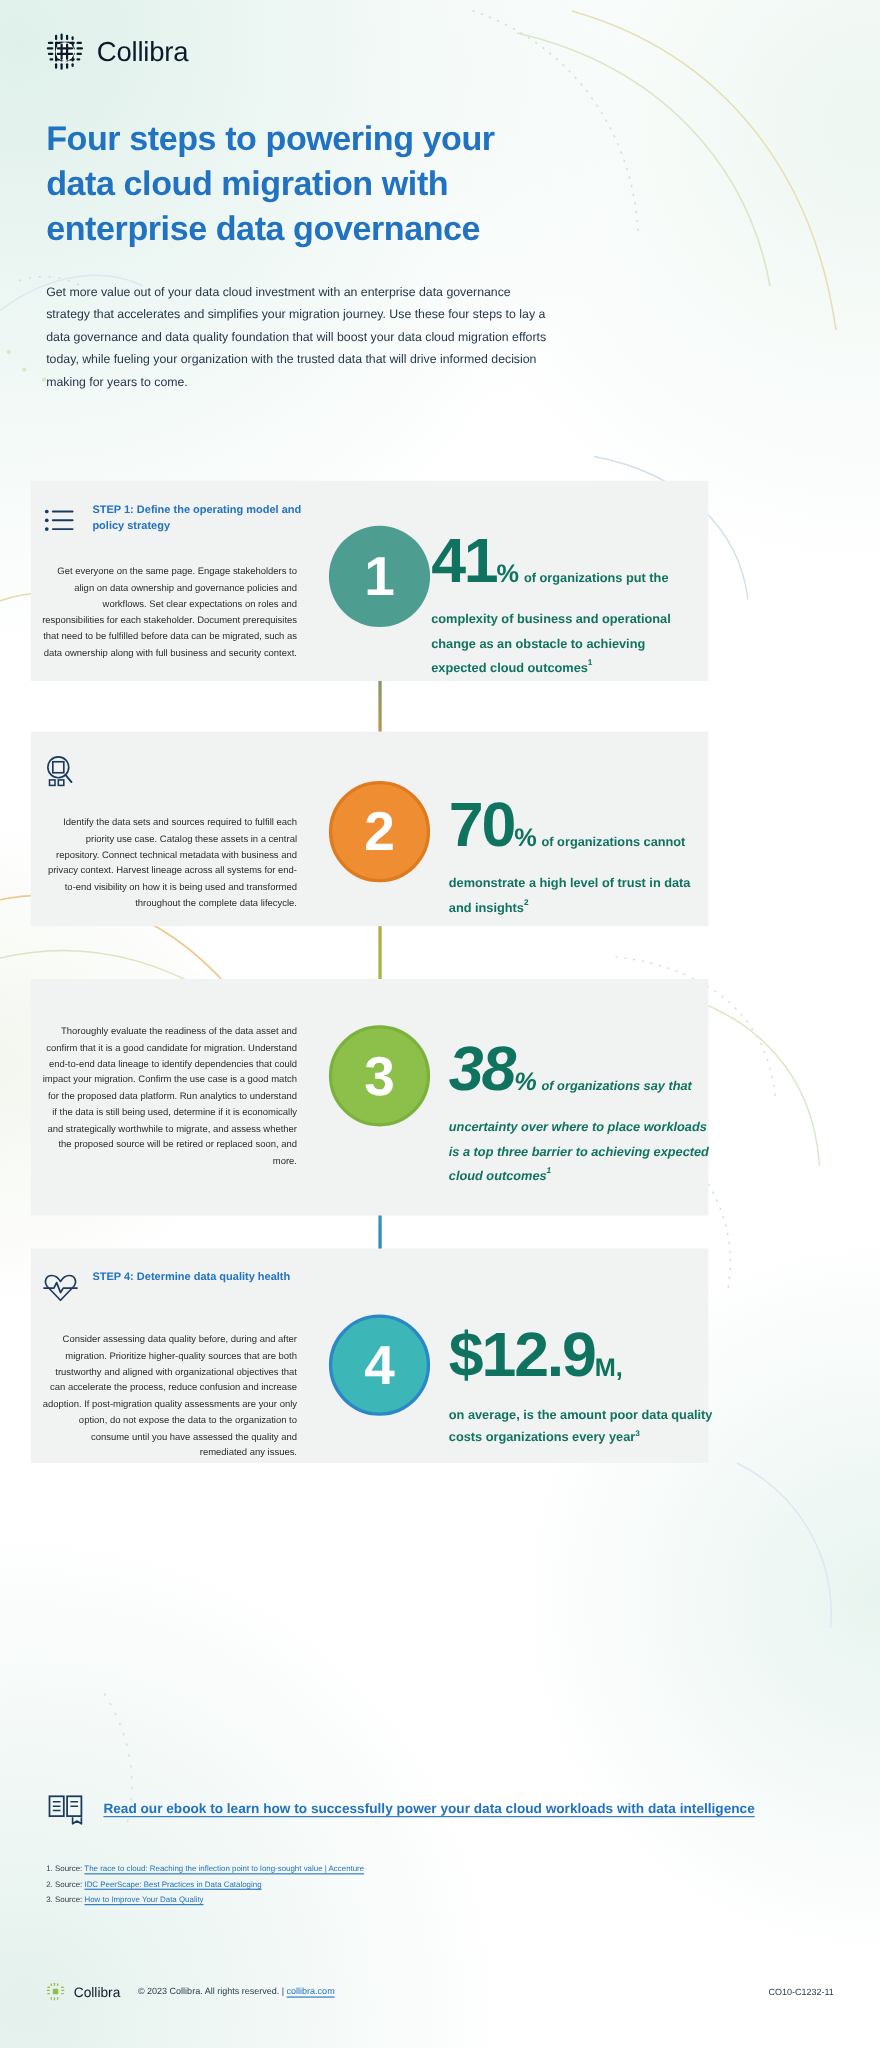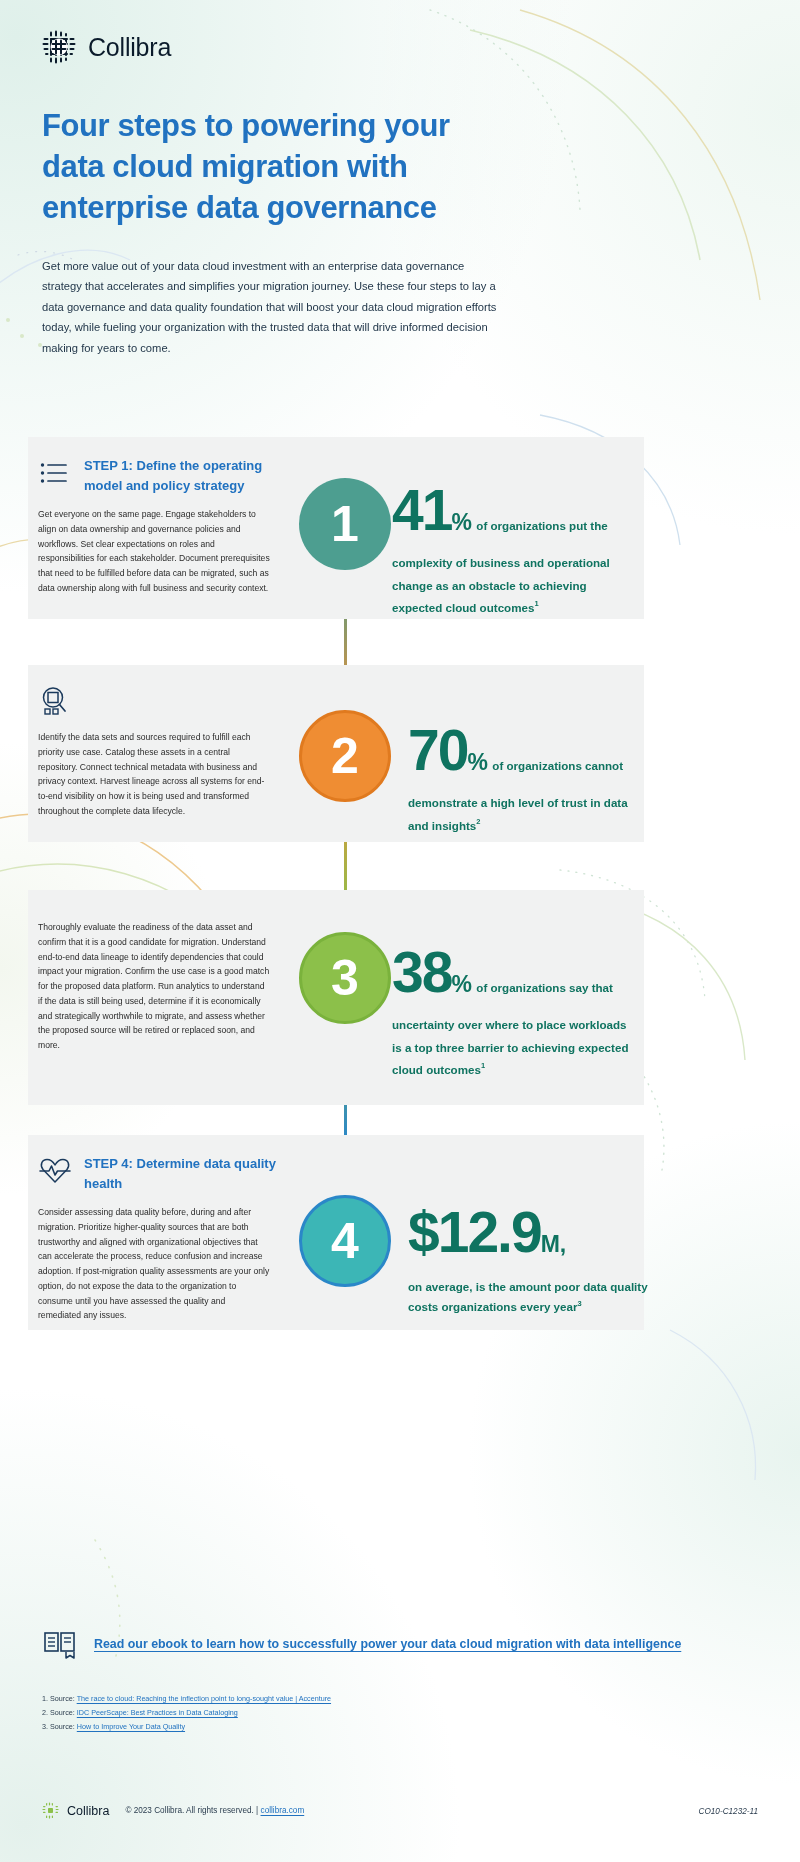--- a/index.html
+++ b/index.html
@@ -60,26 +60,26 @@
   .card {
     position: absolute; left: 28px;
     width: 616px; background: #f1f2f2;
   }
   .card-inner {
     position: absolute; left: 10px; top: 18px; width: 240px;
   }
   .step-head { display: flex; gap: 12px; align-items: flex-start; }
   .step-icon { width: 34px; height: 34px; flex: 0 0 34px; margin-top: 1px; }
   .step-title {
-    font-size: 13px; line-height: 1.5; font-weight: 700;
+    font-size: 10px; line-height: 1.5; font-weight: 700;
     color: #2172c0; padding-top: 1px;
   }
   .step-body {
-    margin-top: 12px; width: 232px;
-    font-size: 8.6px; line-height: 1.72; color: #2b2b2b;
+    margin-top: 22px; width: 232px;
+    font-size: 8.6px; line-height: 1.72; color: #2b2b2b; text-align: right;
   }
 
   
   .circle {
     position: absolute;
     width: 92px; height: 92px; border-radius: 50%;
     display: flex; align-items: center; justify-content: center;
     font-size: 50px; font-weight: 700; color: #ffffff;
     line-height: 1;
   }
@@ -133,21 +133,21 @@
     display: flex; align-items: center; gap: 8px;
   }
   .footer-mark { width: 17px; height: 17px; }
   .footer-word { font-size: 12.5px; font-weight: 500; color: #0b1b2b; }
   .footer-copy {
     margin-left: 8px; font-size: 8.2px; color: #2b3d4f;
   }
   .footer-copy .src-link { color: #2172c0; }
   .footer-code {
     position: absolute; right: 42px; top: 17px;
-    font-size: 8.2px; color: #2b3d4f; font-style: italic;
+    font-size: 8.2px; color: #2b3d4f;
   }
 </style>
 </head>
 <body>
 
 <div class="page">
 
   <svg class="deco" style="left:0;top:0;width:800px;height:1862px;" viewBox="0 0 800 1862" aria-hidden="true">
     <path d="M430 10 C 520 40 575 120 580 210" stroke="#cfe3d4" stroke-width="1.4" fill="none" stroke-dasharray="1 7" stroke-linecap="round"></path>
     <path d="M470 30 C 600 60 680 150 700 260" stroke="#d9e8c8" stroke-width="1.6" fill="none"></path>
@@ -272,21 +272,21 @@
 
   <div class="step" style="top:0">
     <div class="card" style="top:890px; height:215px;">
       <div class="card-inner">
         <div class="step-body">Thoroughly evaluate the readiness of the data asset and confirm that it is a good candidate for migration. Understand end-to-end data lineage to identify dependencies that could impact your migration. Confirm the use case is a good match for the proposed data platform. Run analytics to understand if the data is still being used, determine if it is economically and strategically worthwhile to migrate, and assess whether the proposed source will be retired or replaced soon, and more.</div>
       </div>
     </div>
     <div class="circle c3" style="left:299px; top:932px;">
       <span>3</span>
     </div>
-    <div class="stat" style="left:392px; top:932px; width:240px;">
+    <div class="stat" style="left:408px; top:932px; width:240px;font-style:italic;">
       <div class="stat-line">
         <span class="stat-num">38</span><span class="stat-unit">%</span>
         <span class="stat-text" style="display:inline;">of organizations say that uncertainty over where to place workloads is a top three barrier to achieving expected cloud outcomes</span><sup class="stat-text" style="display:inline; font-size:7.5px;">1</sup>
       </div>
     </div>
   </div>
 
   <div class="step" style="top:0">
     <div class="card" style="top:1135px; height:195px;">
       <div class="card-inner">
@@ -317,21 +317,21 @@
     <svg class="cta-icon" viewBox="0 0 38 34">
       <rect x="3" y="6" width="13" height="18" fill="none" stroke="#1b3a5c" stroke-width="1.6"></rect>
       <rect x="19" y="6" width="13" height="18" fill="none" stroke="#1b3a5c" stroke-width="1.6"></rect>
       <line x1="6" y1="11" x2="13" y2="11" stroke="#1b3a5c" stroke-width="1.4"></line>
       <line x1="6" y1="15" x2="13" y2="15" stroke="#1b3a5c" stroke-width="1.4"></line>
       <line x1="6" y1="19" x2="13" y2="19" stroke="#1b3a5c" stroke-width="1.4"></line>
       <line x1="22" y1="11" x2="29" y2="11" stroke="#1b3a5c" stroke-width="1.4"></line>
       <line x1="22" y1="15" x2="29" y2="15" stroke="#1b3a5c" stroke-width="1.4"></line>
       <polyline points="24,25 24,31 28,28.5 32,31 32,25" fill="none" stroke="#1b3a5c" stroke-width="1.5" stroke-linejoin="round"></polyline>
     </svg>
-    <a class="cta-link" href="#">Read our ebook to learn how to successfully power your data cloud migration with data intelligence</a>
+    <a class="cta-link" href="#">Read our ebook to learn how to successfully power your data cloud workloads with data intelligence</a>
   </div>
 
   <div class="sources">
     <div class="src-row">
       <span>1.</span>
       <span>Source:</span>
       <a class="src-link" href="#">The race to cloud: Reaching the inflection point to long-sought value | Accenture</a>
     </div>
     <div class="src-row">
       <span>2.</span>

